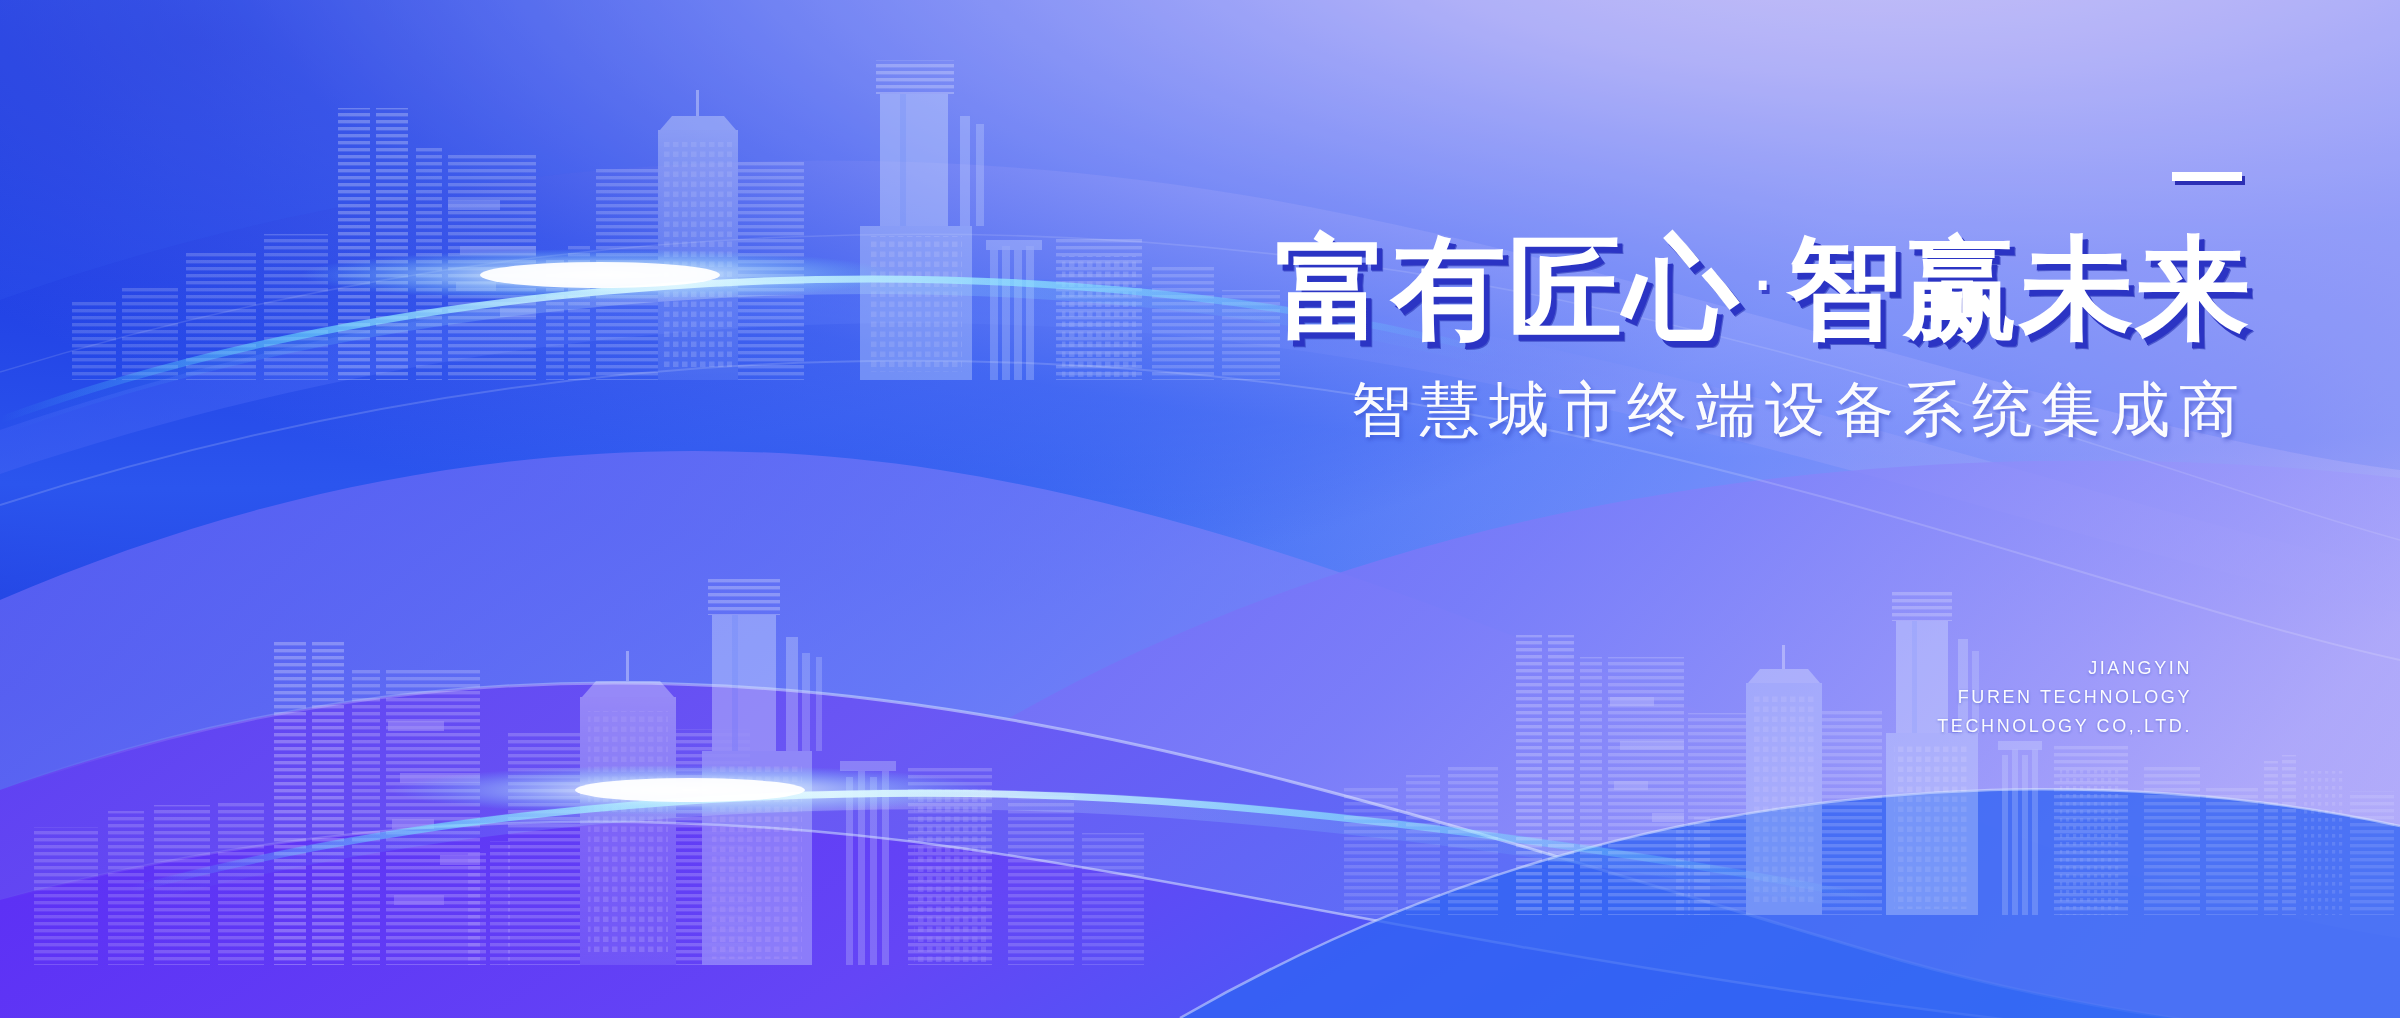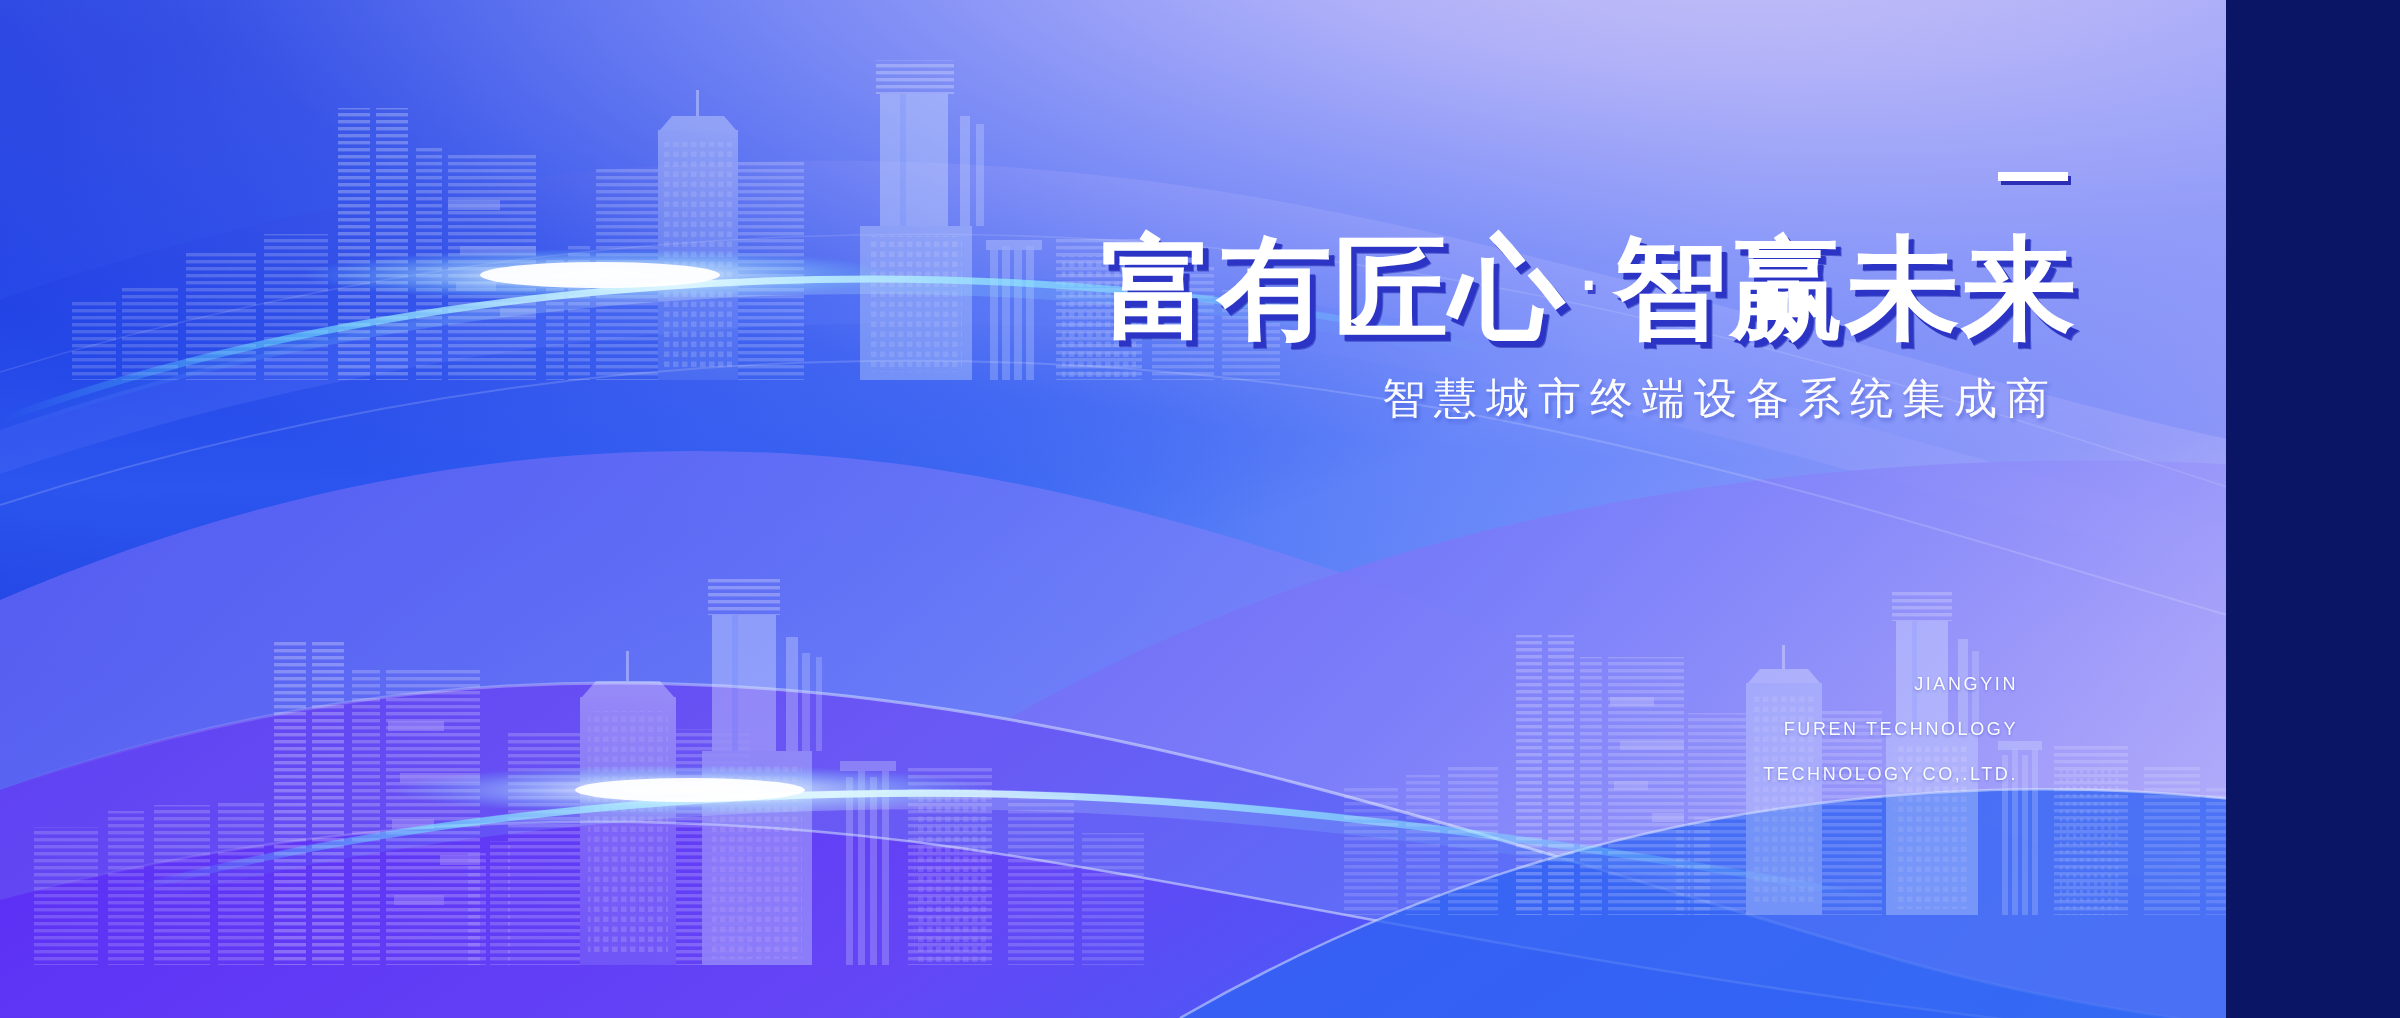--- a/index.html
+++ b/index.html
@@ -1,20 +1,20 @@
 <!DOCTYPE html>
 <html><head>
 <meta charset="utf-8">
 <style>
   html,body{margin:0;padding:0;background:#0b1566;}
   *{box-sizing:border-box;}
 
   #banner{
     position:relative;
-    width:2226px;height:1018px;
+    width:2400px;height:1018px;
     overflow:hidden;
     font-family:"Liberation Sans","DejaVu Sans",sans-serif;
     background:
       radial-gradient(120% 95% at 78% -10%, #e9d8f6 0%, rgba(206,196,250,0.95) 18%, rgba(163,168,251,0.75) 38%, rgba(110,136,250,0.35) 58%, rgba(60,100,248,0) 78%),
       radial-gradient(90% 80% at 8% 4%, #1a2fd6 0%, #2140e4 30%, #2b55ee 55%, rgba(46,96,243,0) 80%),
       linear-gradient(122deg, #1b2fd6 0%, #2448e6 22%, #3468f2 44%, #6f8cfa 66%, #a9a6f8 84%, #d9cdf7 100%);
   }
 
   
   .layer{position:absolute;left:0;top:0;width:2400px;height:1018px;}
@@ -66,23 +66,23 @@
   }
   #headline .sep{
     font-weight:400;
     font-size:74px;
     vertical-align:16px;
     padding:0 10px;
     text-shadow:3px 4px 0 rgba(43,52,196,.85);
   }
 
   #subhead{
-    margin:22px 20px 0 0;
+    margin:22px 4px 0 0;
     font-family:"DejaVu Sans","Liberation Sans",sans-serif;
-    font-size:43px;
+    font-size:60px;
     font-weight:400;
     color:#ffffff;
     letter-spacing:9px;
     white-space:nowrap;
     text-shadow:2px 3px 4px rgba(40,56,180,.45);
     opacity:.97;
   }
 
   #company{
     position:absolute;
@@ -90,21 +90,21 @@
     top:654px;
     text-align:right;
     color:#ffffff;
     font-size:18px;
     letter-spacing:2.6px;
     line-height:1.62;
     font-weight:400;
     opacity:.96;
     text-shadow:0 1px 3px rgba(35,60,175,.45);
   }
-  #company div{white-space:nowrap;margin-top:16px;}
+  #company div{white-space:nowrap;}
 </style>
 </head>
 <body>
 
 <div id="banner">
 
   <div class="layer">
     <svg viewBox="0 0 2400 1018" preserveAspectRatio="none" xmlns="http://www.w3.org/2000/svg">
       <defs>
         <linearGradient id="wv1" x1="0" y1="0" x2="1" y2="0.35">

